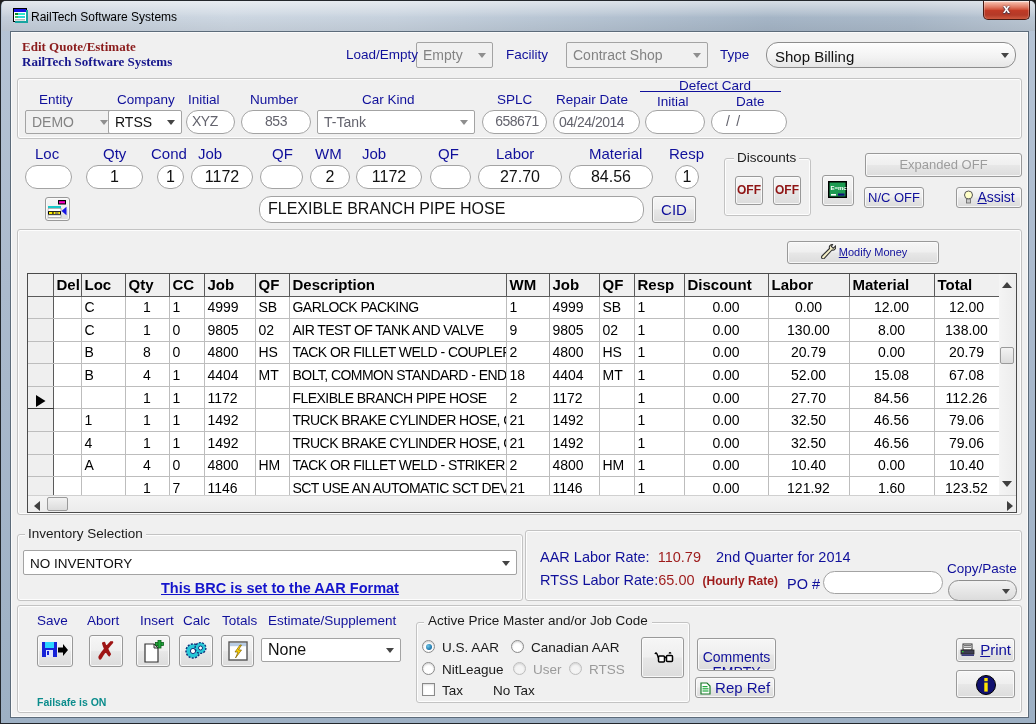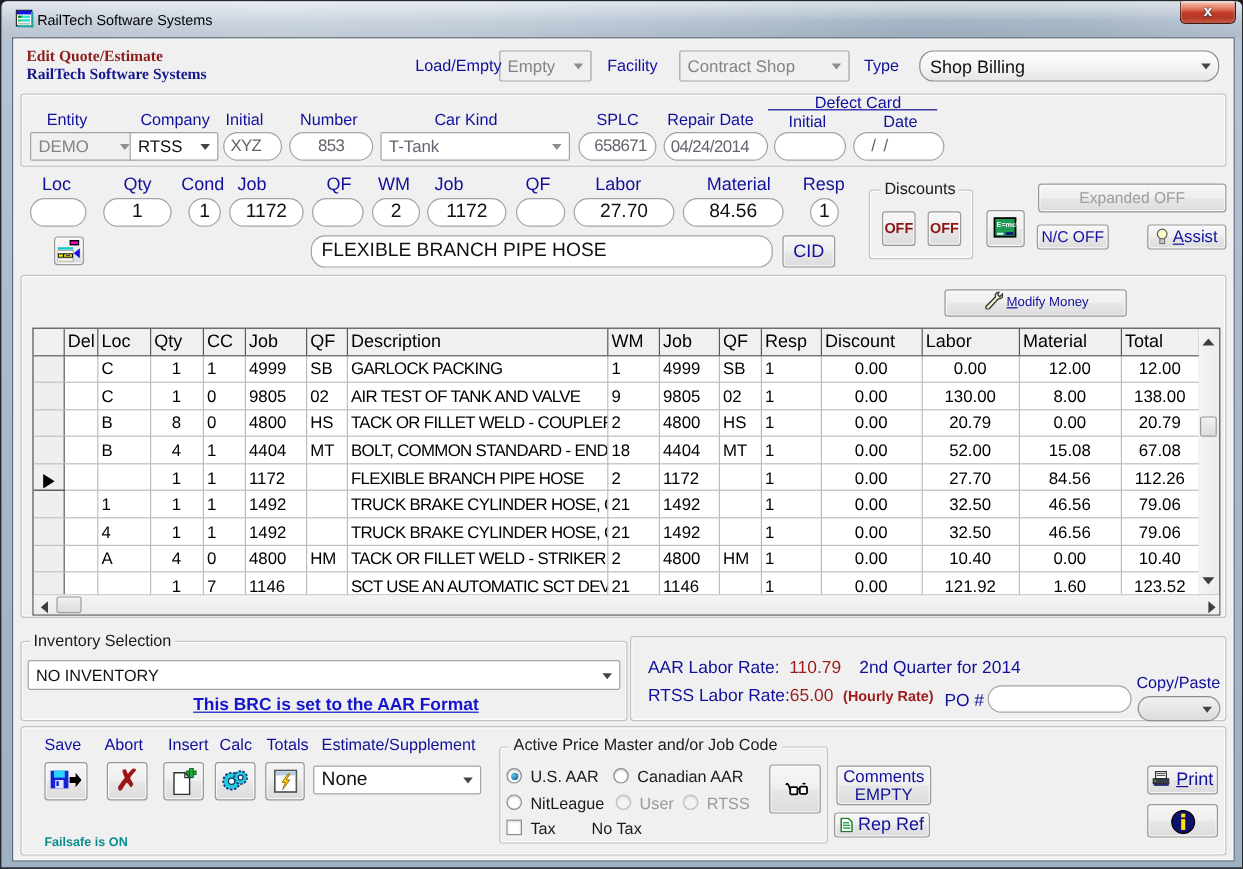--- a/index.html
+++ b/index.html
@@ -21,21 +21,21 @@
 .btn{position:absolute;background:linear-gradient(180deg,#f6f6f6 0%,#efefef 48%,#e7e7e7 52%,#dcdcdc 100%);border:1px solid #999;border-radius:3px;box-shadow:inset 0 0 0 1px rgba(252,252,252,.85);z-index:3;text-align:center;color:#10109b;overflow:hidden}
 .cmb{position:absolute;background:#fff;border:1px solid #a3a3a3;border-radius:2px;font-size:14px;color:#111;white-space:nowrap;overflow:hidden;z-index:2}
 .cmb .tx{position:absolute;left:6px;top:50%;transform:translateY(-50%)}
 .dis{background:#f0f0f0;color:#838383}
 .ar{position:absolute;right:6px;top:50%;margin-top:-2px;width:0;height:0;border-left:4.5px solid transparent;border-right:4.5px solid transparent;border-top:5px solid #444}
 .ar.g{border-top-color:#8e8e8e}
 .tcmb{position:absolute;background:linear-gradient(180deg,#fefefe 0%,#f2f2f2 60%,#e6e6e6 100%);border:1px solid #8d8d8d;border-radius:12px;font-size:15px;color:#111;white-space:nowrap;z-index:2}
 u{text-decoration:underline}
 #gt td{height:22.6px;padding:0 0 0 3px;border-right:1px solid #bdbdbd;border-bottom:1px solid #bdbdbd;background:#fff;overflow:hidden;white-space:nowrap;vertical-align:middle}
 #gt td.d{letter-spacing:-0.55px}
-#gt tr.hd td{height:22px;background:#f0f0f0;font-weight:normal;font-size:15px;border-right:1px solid #5a5a5a;border-bottom:1px solid #5a5a5a;padding-left:3px}
+#gt tr.hd td{height:22px;background:#f0f0f0;font-weight:bold;font-size:15px;border-right:1px solid #5a5a5a;border-bottom:1px solid #5a5a5a;padding-left:3px}
 #gt td.sel{background:#efefef;border-right:1px solid #5a5a5a;padding:0}
 #gt td.cur{border-top:1px solid #3a3a3a;border-bottom:1px solid #3a3a3a}
 #gt td.c{text-align:center;padding:0}
 .sbtri{position:absolute;width:0;height:0}
 .rad{position:absolute;width:13px;height:13px;margin-top:1px;border-radius:50%;background:#fff;border:1px solid #8a8a8a;box-shadow:inset 0 1px 2px #cfcfcf;z-index:3}
 .rad.on:after{content:"";position:absolute;left:2.5px;top:2.5px;width:6px;height:6px;border-radius:50%;background:radial-gradient(circle at 35% 35%,#6ec6e8,#1b72a8 70%)}
 .rad.dr{border-color:#bdbdbd;background:#f4f4f4}
 .chk{position:absolute;width:13px;height:13px;margin-top:1px;background:#fff;border:1px solid #8a8a8a;box-shadow:inset 0 1px 2px #d8d8d8;z-index:3}
 </style></head>
 <body>
@@ -476,21 +476,21 @@
  <div class="btn" style="left:640px;top:636px;width:43px;height:41px">
   <svg width="22" height="12" viewBox="0 0 22 12" style="margin-top:14px">
         <path d="M3 2 q1 -2 2 0 l1.5 4" fill="none" stroke="#000" stroke-width="1.4"></path>
         <rect x="6.5" y="4" width="6" height="6" rx="1" fill="#fdfdfd" stroke="#000" stroke-width="1.5"></rect>
         <rect x="14.5" y="3.5" width="6" height="6" rx="1" fill="#fdfdfd" stroke="#000" stroke-width="1.5"></rect>
         <path d="M12.5 6 q1.5 -1.5 2 0" fill="none" stroke="#000" stroke-width="1.3"></path>
         <path d="M17 1.5 q1 -1.5 2 0" fill="none" stroke="#000" stroke-width="1.3"></path>
       </svg>
  </div>
  <div class="btn" style="left:696px;top:637px;width:79px;height:33px;font-size:14px;line-height:15px">
-      <div style="margin-top:1px">Comments</div>
+      <div style="margin-top:11px">Comments</div>
       <div>EMPTY</div>
     </div>
  <div class="btn" style="left:694px;top:676px;width:80px;height:21px;font-size:15px;line-height:19px"><svg width="11" height="13" viewBox="0 0 11 13" style="vertical-align:-2px">
         <path d="M1 1 h6 l3 3 v8 h-9 z" fill="#fff" stroke="#1a7a2a" stroke-width="1.2"></path>
         <rect x="2.5" y="4" width="5" height="1.2" fill="#1faa3c"></rect>
         <rect x="2.5" y="6.2" width="6" height="1.2" fill="#1faa3c"></rect>
         <rect x="2.5" y="8.4" width="6" height="1.2" fill="#1faa3c"></rect>
       </svg> Rep Ref</div>
  <div class="btn" style="left:955px;top:637px;width:59px;height:24px;font-size:15px;line-height:22px"><svg width="16" height="15" viewBox="0 0 16 15" style="vertical-align:-3px">
         <rect x="3" y="1" width="9" height="6" fill="#fff" stroke="#333" stroke-width="1"></rect>

